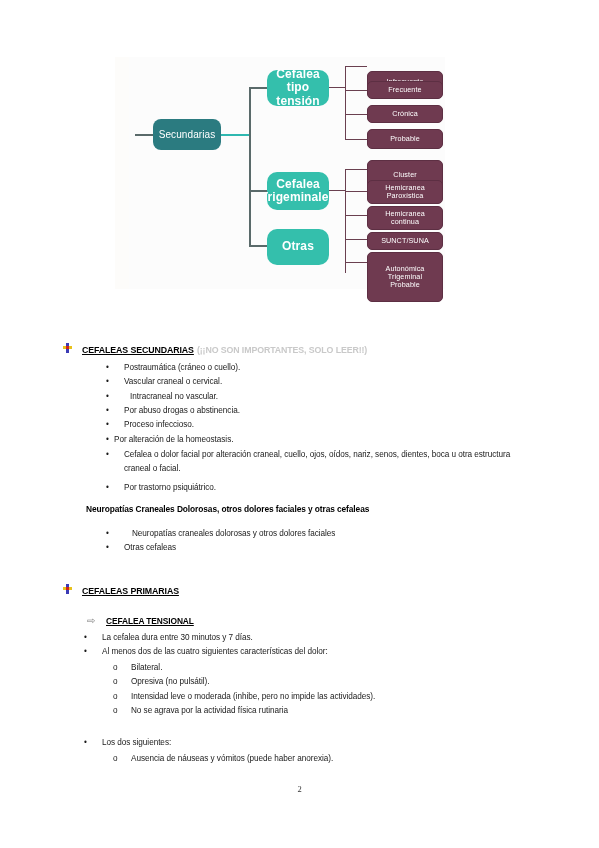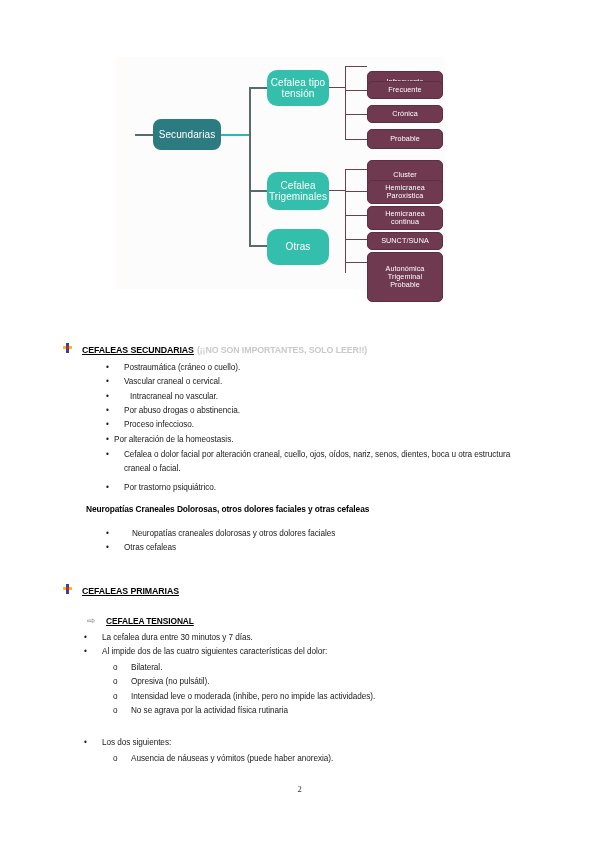--- a/index.html
+++ b/index.html
@@ -46,22 +46,23 @@
     letter-spacing: .1px;
     overflow: hidden;
   }
   .node-root {
     background: #2b7b80;
     font-size: 10px;
     border-radius: 8px;
   }
   .node-mid {
     background: #34bfac;
-    font-size: 10px;
+    font-size: 12px;
     border-radius: 10px;
+    font-weight: bold;
   }
   .node-leaf {
     background: #6f3a50;
     font-size: 7.2px;
     border-radius: 5px;
     border: 1px solid #5d2f43;
   }
   .conn {
     position: absolute;
     background: #5a6a6a;
@@ -297,21 +298,21 @@
     <span class="arrow-icon">⇨</span>
     <span class="h2text" style="margin-left:10px;">CEFALEA TENSIONAL</span>
   </div>
 
   <div class="li lvl1" style="left:84px; top:631px; width:440px;">
     <span class="bullet">•</span>
     <span class="txt" style="margin-left:18px;">La cefalea dura entre 30 minutos y 7 días.</span>
   </div>
   <div class="li lvl1" style="left:84px; top:645px; width:440px;">
     <span class="bullet">•</span>
-    <span class="txt" style="margin-left:18px;">Al impide dos de las cuatro siguientes características del dolor:</span>
+    <span class="txt" style="margin-left:18px;">Al menos dos de las cuatro siguientes características del dolor:</span>
   </div>
 
   <div class="li lvl2" style="left:113px; top:661px; width:420px;">
     <span class="bullet">o</span>
     <span class="txt" style="margin-left:18px;">Bilateral.</span>
   </div>
   <div class="li lvl2" style="left:113px; top:675px; width:420px;">
     <span class="bullet">o</span>
     <span class="txt" style="margin-left:18px;">Opresiva (no pulsátil).</span>
   </div>

